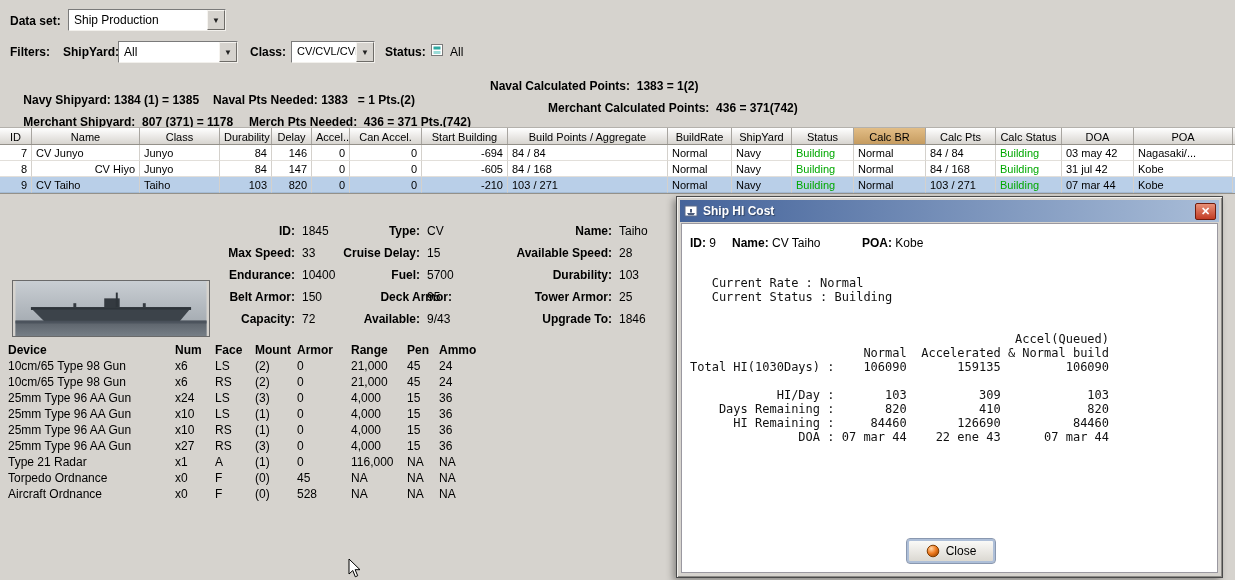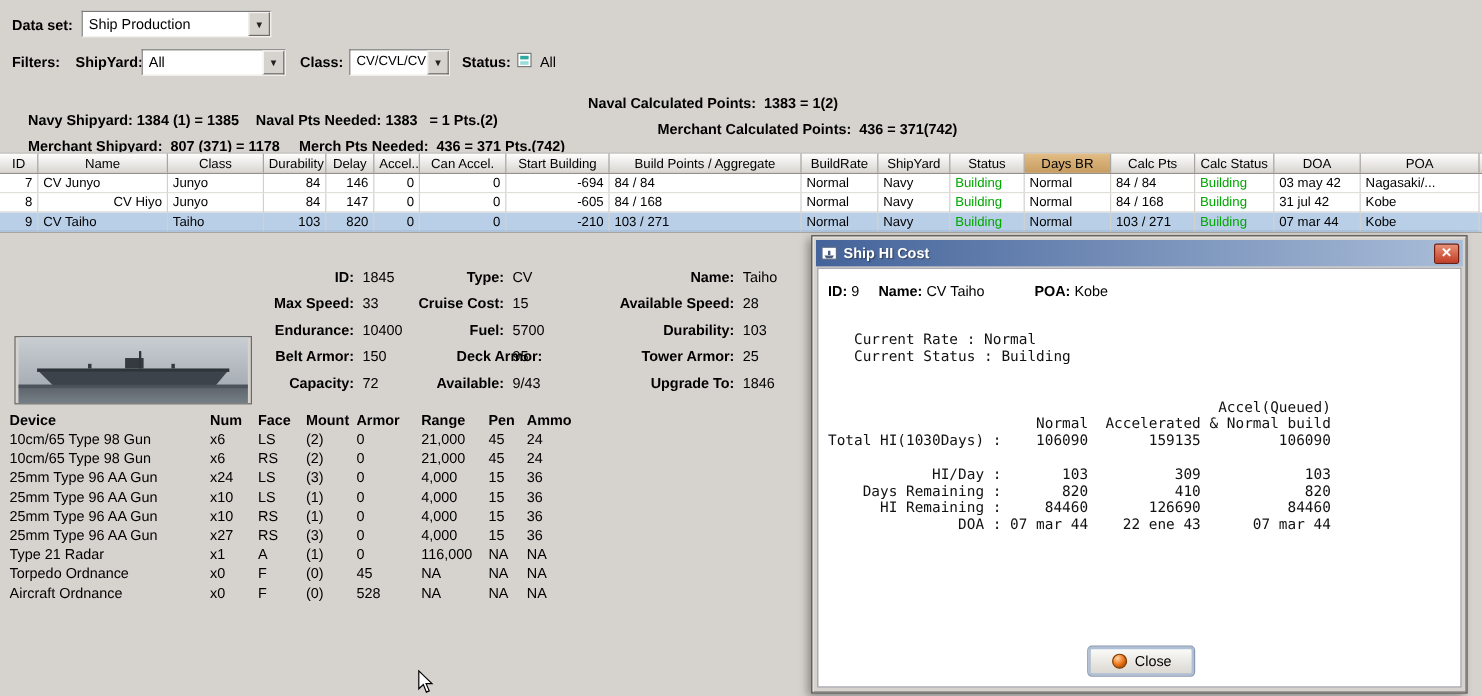--- a/index.html
+++ b/index.html
@@ -117,21 +117,21 @@
         <div class="tcell" style="width: 80px;">Class</div>
         <div class="tcell" style="width: 52px;">Durability</div>
         <div class="tcell" style="width: 40px;">Delay</div>
         <div class="tcell" style="width: 38px;">Accel...</div>
         <div class="tcell" style="width: 72px;">Can Accel.</div>
         <div class="tcell" style="width: 86px;">Start Building</div>
         <div class="tcell" style="width: 160px;">Build Points / Aggregate</div>
         <div class="tcell" style="width: 64px;">BuildRate</div>
         <div class="tcell" style="width: 60px;">ShipYard</div>
         <div class="tcell" style="width: 62px;">Status</div>
-        <div class="tcell calcbr" style="width: 72px;">Days BR</div>
+        <div class="tcell calcbr" style="width: 72px;">Calc BR</div>
         <div class="tcell" style="width: 70px;">Calc Pts</div>
         <div class="tcell" style="width: 66px;">Calc Status</div>
         <div class="tcell" style="width: 72px;">DOA</div>
         <div class="tcell" style="width: 99px;">POA</div>
       </div>
     <div id="ship-body">
         <div class="trow">
           <div class="tcell" style="width: 32px; text-align: right;">7</div>
           <div class="tcell" style="width: 108px; text-align: left;">CV Junyo</div>
           <div class="tcell" style="width: 80px; text-align: left;">Junyo</div>
@@ -219,21 +219,21 @@
       <div class="dlabel" style="left: 165px; top: 246px;">Max Speed:</div>
       <div class="dvalue" style="left: 302px; top: 246px;">33</div>
       <div class="dlabel" style="left: 165px; top: 268px;">Endurance:</div>
       <div class="dvalue" style="left: 302px; top: 268px;">10400</div>
       <div class="dlabel" style="left: 165px; top: 290px;">Belt Armor:</div>
       <div class="dvalue" style="left: 302px; top: 290px;">150</div>
       <div class="dlabel" style="left: 165px; top: 312px;">Capacity:</div>
       <div class="dvalue" style="left: 302px; top: 312px;">72</div>
       <div class="dlabel" style="left: 290px; top: 224px;">Type:</div>
       <div class="dvalue" style="left: 427px; top: 224px;">CV</div>
-      <div class="dlabel" style="left: 290px; top: 246px;">Cruise Cost:</div>
+      <div class="dlabel" style="left: 290px; top: 246px;">Cruise Delay:</div>
       <div class="dvalue" style="left: 427px; top: 246px;">15</div>
       <div class="dlabel" style="left: 290px; top: 268px;">Fuel:</div>
       <div class="dvalue" style="left: 427px; top: 268px;">5700</div>
       <div class="dlabel" style="left: 290px; top: 290px; margin-left: 32px;">Deck Armor:</div>
       <div class="dvalue" style="left: 427px; top: 290px;">95</div>
       <div class="dlabel" style="left: 290px; top: 312px;">Available:</div>
       <div class="dvalue" style="left: 427px; top: 312px;">9/43</div>
       <div class="dlabel" style="left: 482px; top: 224px;">Name:</div>
       <div class="dvalue" style="left: 619px; top: 224px;">Taiho</div>
       <div class="dlabel" style="left: 482px; top: 246px;">Available Speed:</div>

